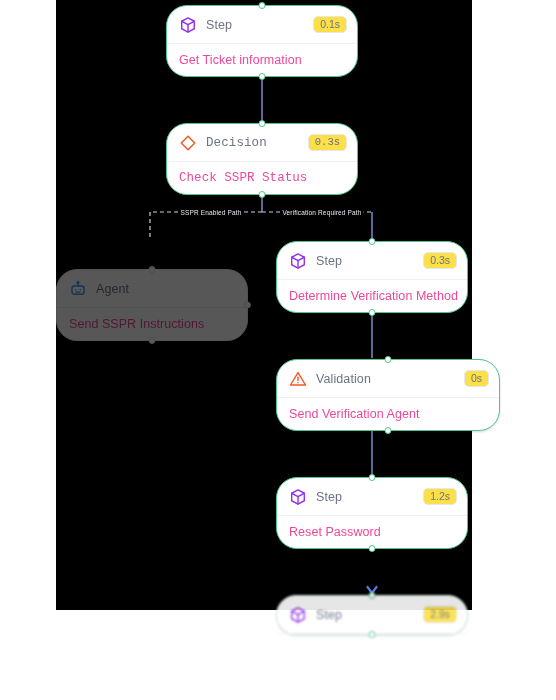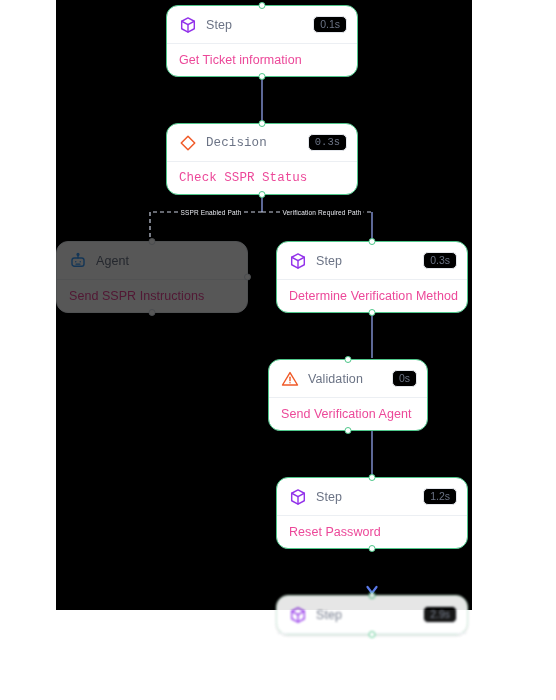--- a/index.html
+++ b/index.html
@@ -41,21 +41,21 @@
     overflow: visible;
     pointer-events: none;
   }
 
   
   .node {
     position: absolute;
     box-sizing: border-box;
     background: #ffffff;
     border: 1px solid #4ec78a;
-    border-radius: 12px;
+    border-radius: 21px;
     box-shadow: 0 1px 3px rgba(16,24,40,0.10), 0 1px 2px rgba(16,24,40,0.06);
   }
   .node-head {
     display: flex;
     align-items: center;
     height: 38px;
     padding: 0 10px 0 12px;
     border-bottom: 1px solid #eceff3;
     box-sizing: border-box;
   }
@@ -72,21 +72,21 @@
     letter-spacing: 0.1px;
     flex: 1 1 auto;
     white-space: nowrap;
   }
   .node-duration {
     font-size: 10.5px;
     color: #6b7385;
     border: 1px solid #e4e7ec;
     border-radius: 5px;
     padding: 2px 6px 2px 6px;
-    background: #000000;
+    background: #fde047;
     line-height: 1;
     white-space: nowrap;
   }
   .node-body {
     display: flex;
     align-items: center;
     height: 32px;
     padding: 0 12px;
     box-sizing: border-box;
   }
@@ -95,20 +95,21 @@
     color: #ec4899;
     white-space: nowrap;
     letter-spacing: 0.05px;
   }
 
   
   .node.is-dimmed {
     border-color: #e8ecf1;
     opacity: 0.34;
     box-shadow: 0 1px 3px rgba(16,24,40,0.05);
+    margin-top: 28px;
   }
   
   .node.is-appearing {
     border-color: #cdead9;
     filter: blur(0.85px);
     opacity: 0.9;
   }
   .node.is-appearing .node-title {
     opacity: 0.42;
   }
@@ -241,21 +242,21 @@
       </svg>
       <span class="node-kind">Step</span>
       <span class="node-duration">0.3s</span>
     </div>
     <div class="node-body">
       <span class="node-title">Determine Verification Method</span>
     </div>
     <span class="handle bottom"></span>
   </div>
 
-  <div class="node" style="left:268px; top:359px; width:160px;">
+  <div class="node" style="left:276px; top:359px; width:224px;">
     <span class="handle top"></span>
     <div class="node-head">
       <svg class="node-icon" viewBox="0 0 24 24" fill="none" stroke="#f05a28" stroke-width="1.9" stroke-linecap="round" stroke-linejoin="round">
         <path d="M12 3.4 22 20H2z"></path>
           <path d="M12 9.6v4.6"></path>
           <path d="M12 17.1h.01"></path>
       </svg>
       <span class="node-kind">Validation</span>
       <span class="node-duration">0s</span>
     </div>

